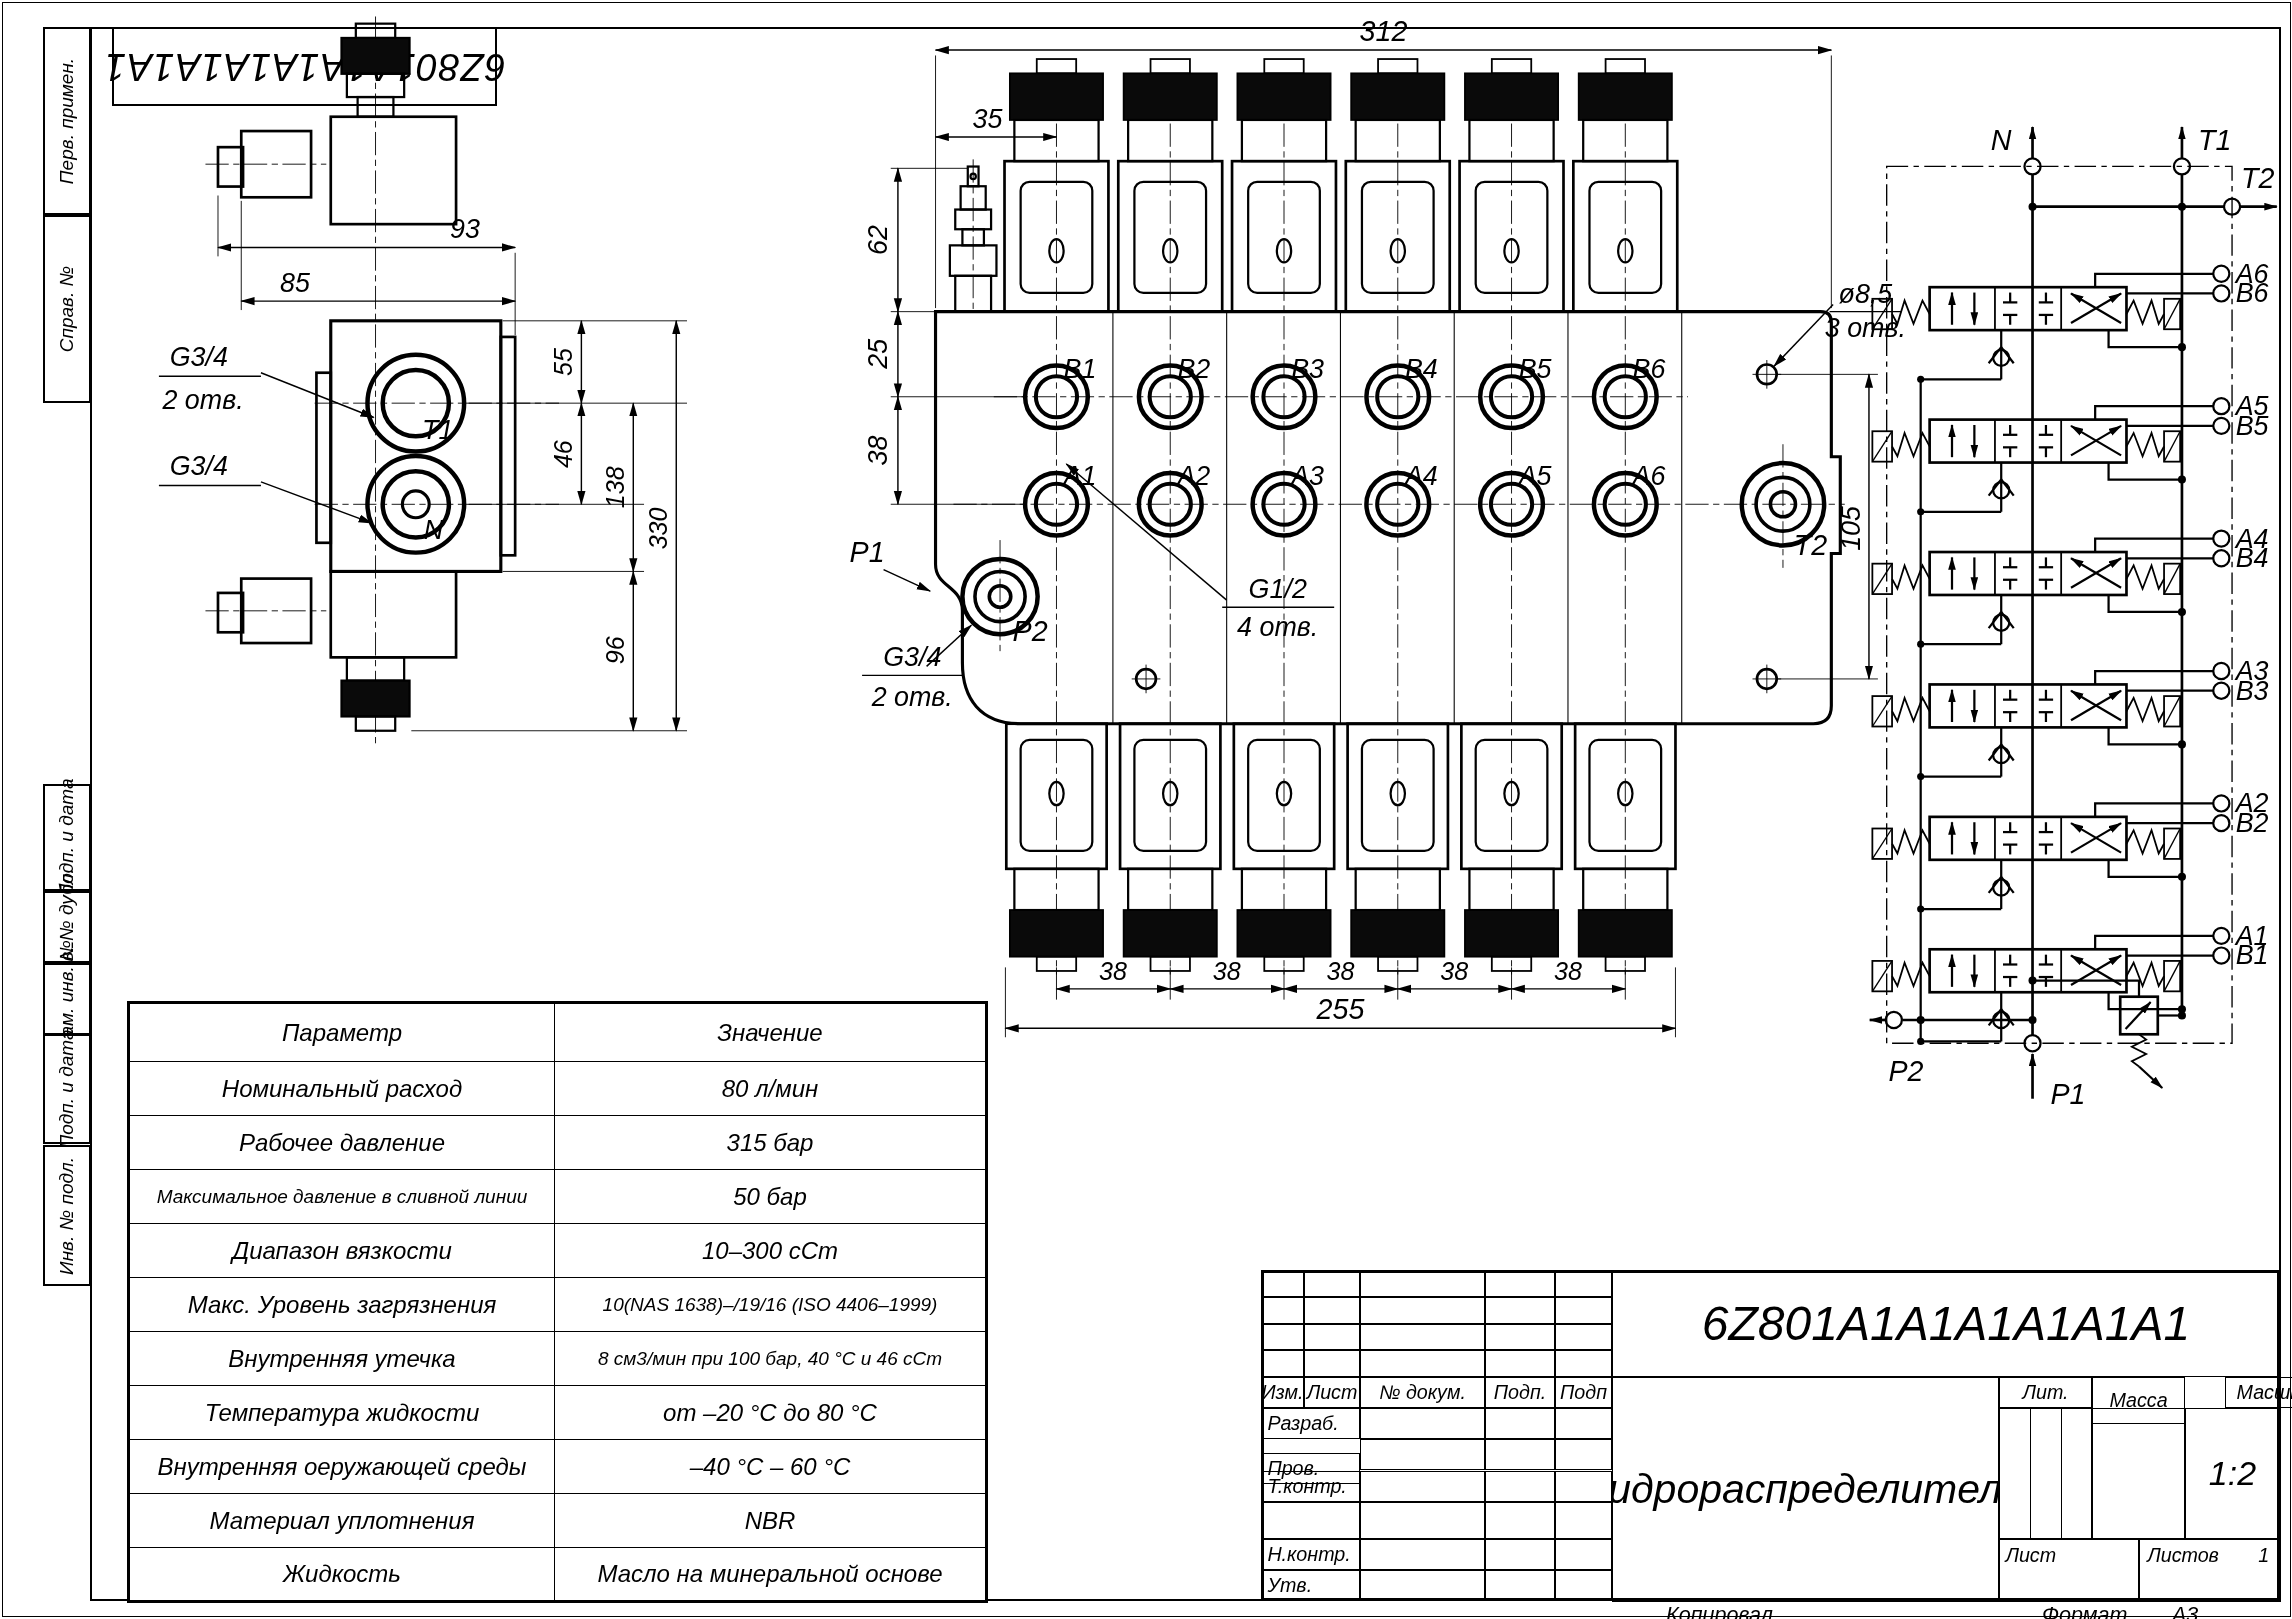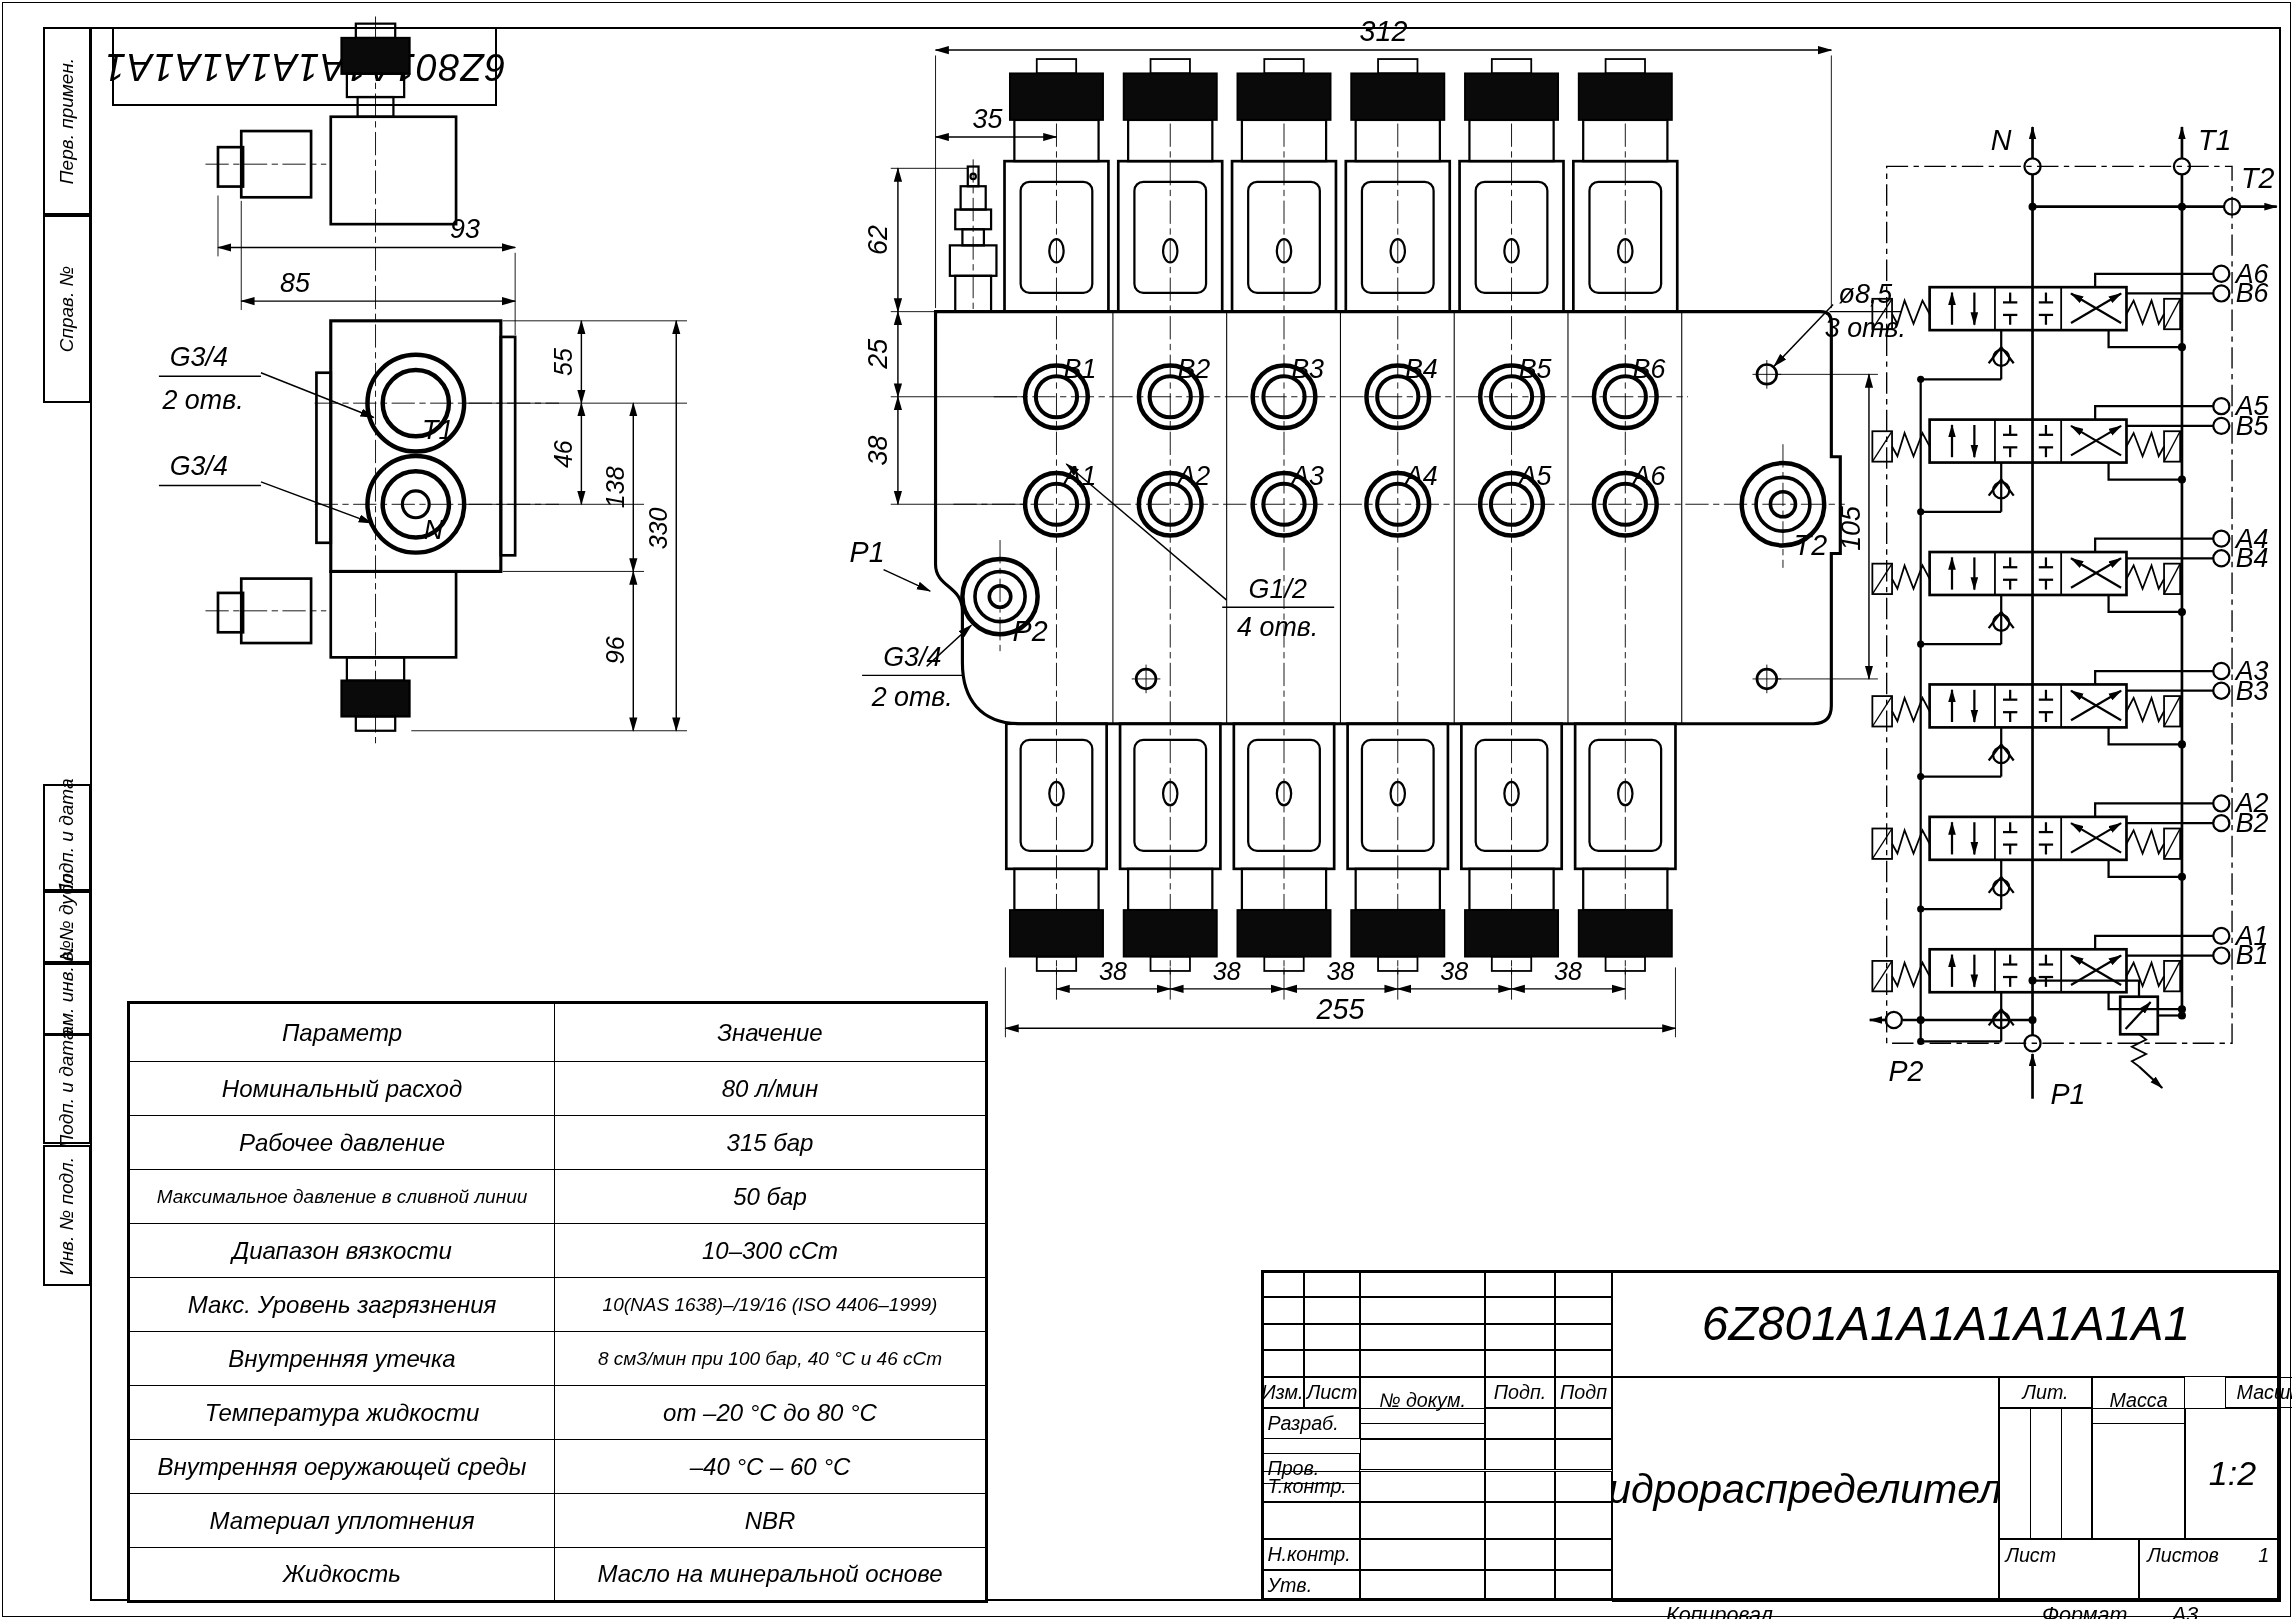--- a/index.html
+++ b/index.html
@@ -549,21 +549,21 @@
       <div class="cell" style="left:224px;top:54px;width:70px;height:26px;"></div>
       <div class="cell" style="left:294px;top:54px;width:57px;height:26px;"></div>
     <div class="cell" style="left:0;top:80px;width:43px;height:27px;"></div>
       <div class="cell" style="left:43px;top:80px;width:56px;height:27px;"></div>
       <div class="cell" style="left:99px;top:80px;width:125px;height:27px;"></div>
       <div class="cell" style="left:224px;top:80px;width:70px;height:27px;"></div>
       <div class="cell" style="left:294px;top:80px;width:57px;height:27px;"></div>
 
     <div class="cell hd" style="left:0;top:107px;width:43px;height:31px;">Изм.</div>
     <div class="cell hd" style="left:43px;top:107px;width:56px;height:31px;">Лист</div>
-    <div class="cell hd" style="left:99px;top:107px;width:125px;height:47px;">№ докум.</div>
+    <div class="cell hd" style="left:99px;top:107px;width:125px;height:31px;">№ докум.</div>
     <div class="cell hd" style="left:224px;top:107px;width:70px;height:31px;">Подп.</div>
     <div class="cell hd" style="left:294px;top:107px;width:57px;height:31px;">Подп</div>
 
     <div class="cell lab" style="left:0;top:138px;width:99px;height:31px;">Разраб.</div>
     <div class="cell" style="left:99px;top:138px;width:125px;height:31px;"></div>
       <div class="cell" style="left:224px;top:138px;width:70px;height:31px;"></div>
       <div class="cell" style="left:294px;top:138px;width:57px;height:31px;"></div>
     <div class="cell lab" style="left:0;top:183px;width:99px;height:31px;">Пров.</div>
     <div class="cell" style="left:99px;top:169px;width:125px;height:31px;"></div>
       <div class="cell" style="left:224px;top:169px;width:70px;height:31px;"></div>

